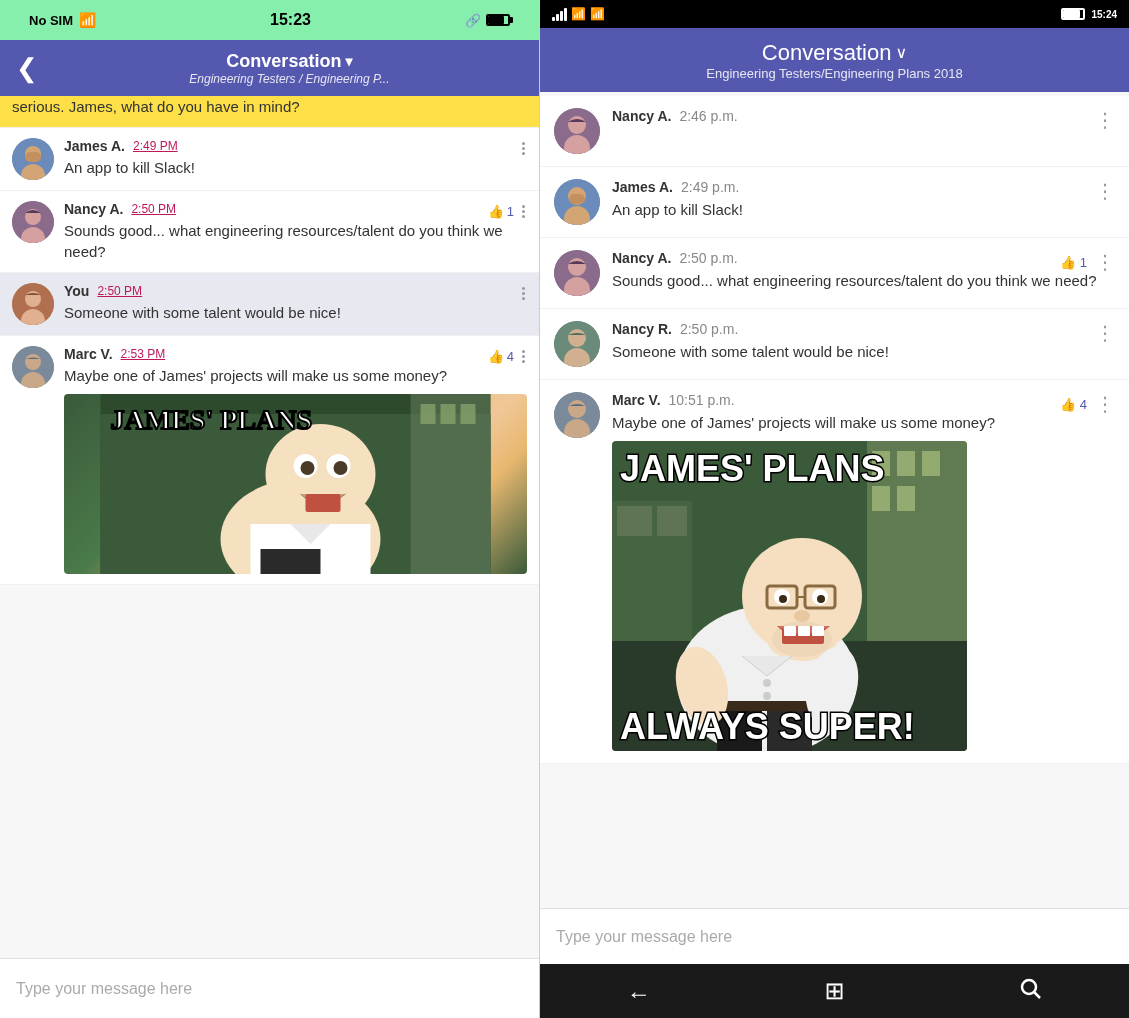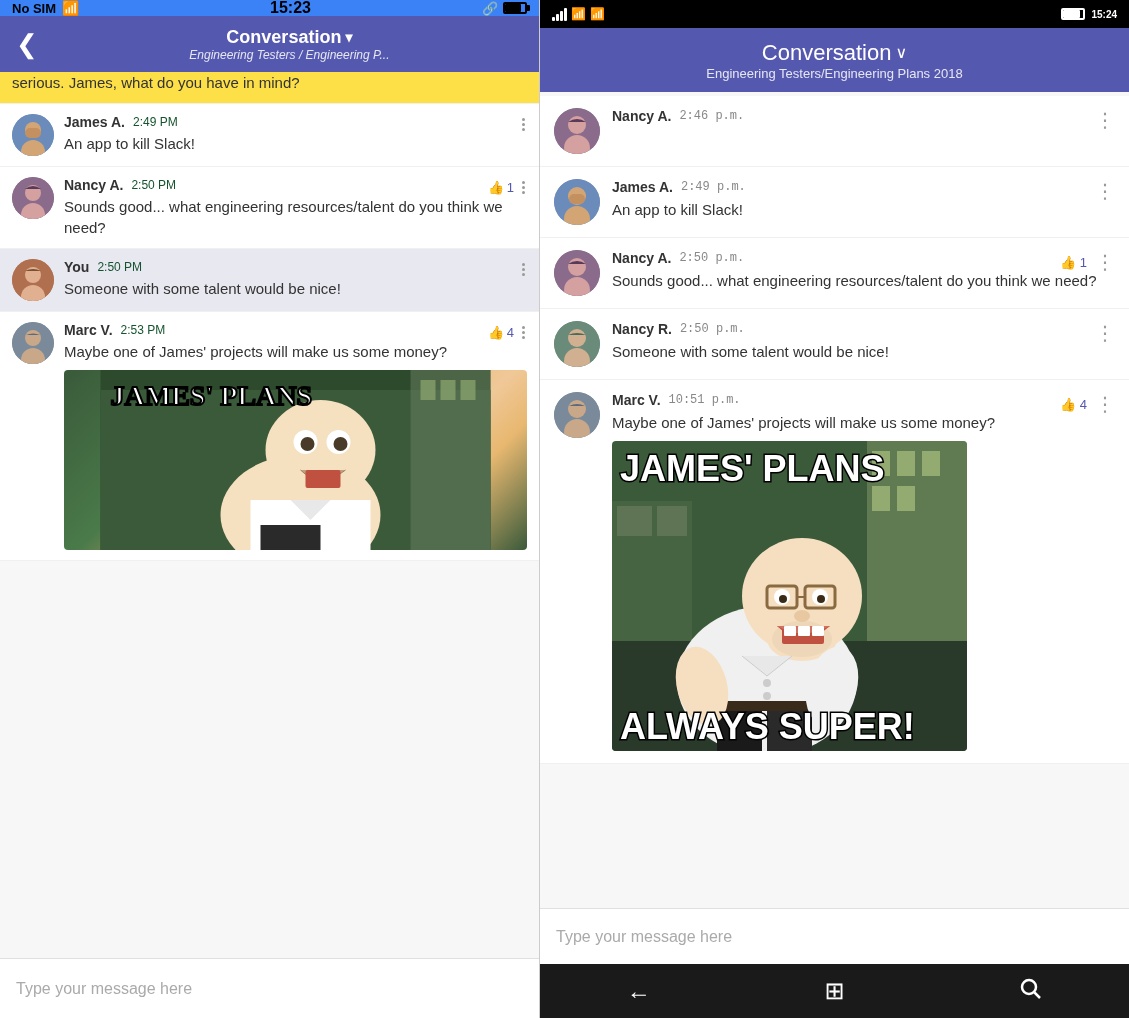--- a/index.html
+++ b/index.html
@@ -16,26 +16,26 @@
     .left-panel {
       width: 540px;
       height: 1018px;
       background: #ffffff;
       display: flex;
       flex-direction: column;
       border-right: 1px solid #ccc;
     }
 
     .left-status-bar {
-      height: 16px;
-      background: #3b82f6;
+      height: 40px;
+      background: #86efac;
       display: flex;
       align-items: center;
       justify-content: space-between;
-      padding: 0 12px;
+      padding: 0 29px;
       font-size: 13px;
       font-weight: 600;
     }
 
     .left-status-left { display: flex; align-items: center; gap: 6px; }
     .left-status-right { display: flex; align-items: center; gap: 4px; }
 
     .left-header {
       height: 56px;
       background: #5558af;
@@ -124,21 +124,22 @@
     }
 
     .msg-author {
       font-size: 14px;
       font-weight: 600;
       color: #333;
     }
 
     .msg-time {
       font-size: 12px;
-      color: #14532d;
+      color: #be185d;
+      text-decoration: underline;
     }
 
     .msg-actions {
       position: absolute;
       right: 12px;
       top: 12px;
       display: flex;
       align-items: center;
       gap: 6px;
     }
@@ -281,23 +282,22 @@
       margin-bottom: 4px;
     }
 
     .right-msg-author {
       font-size: 14px;
       font-weight: 600;
       color: #333;
     }
 
     .right-msg-time {
-      font-size: 12px;
+      font-size: 14px;
       color: #888;
-      font-family: Liberation Mono, monospace;
     }
 
     .right-msg-actions {
       position: absolute;
       right: 14px;
       top: 12px;
       display: flex;
       align-items: center;
       gap: 8px;
     }

